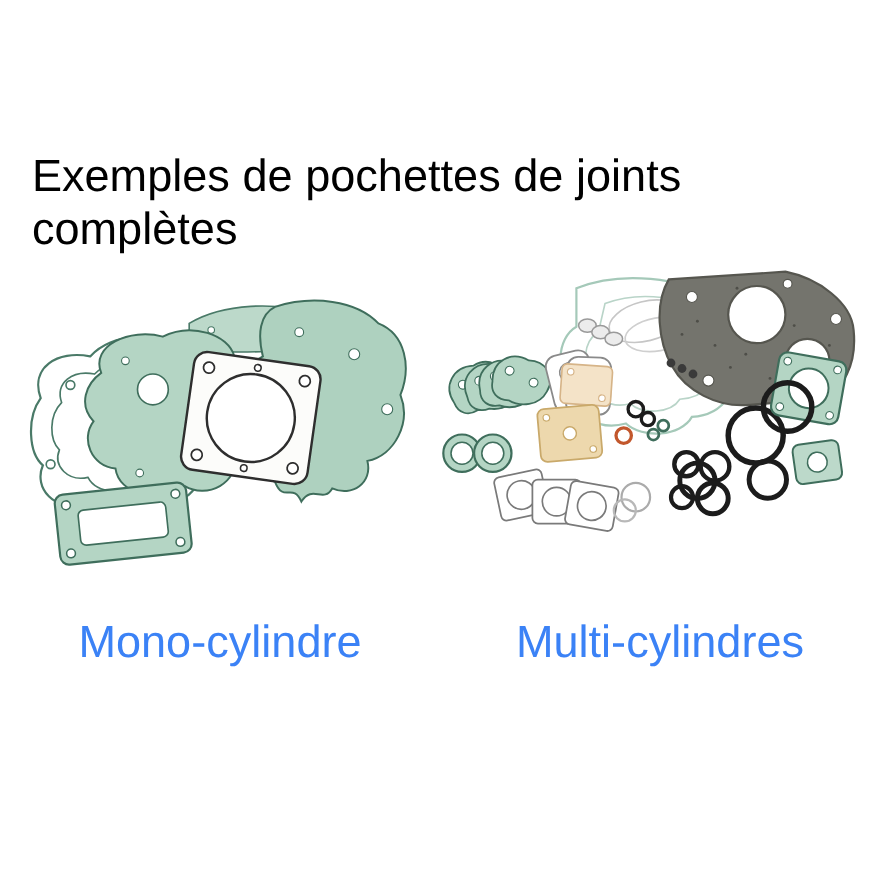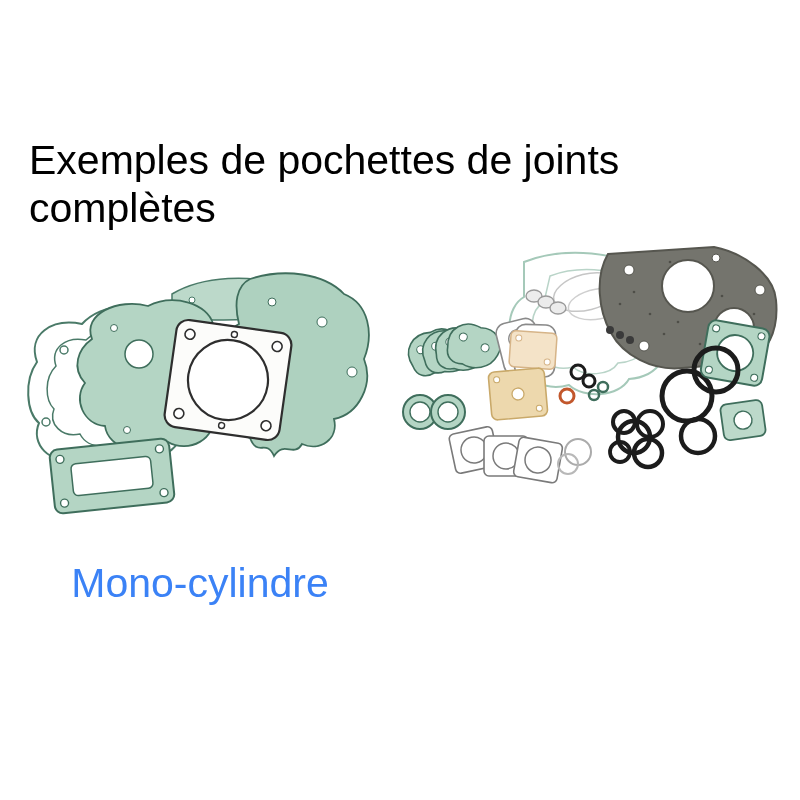--- a/index.html
+++ b/index.html
@@ -264,15 +264,16 @@
     </g>
 
     <g transform="rotate(-8 362 176)">
       <rect x="340" y="158" width="42" height="36" rx="6" fill="#bcd9ca" stroke="#3f6e5c" stroke-width="1.8"></rect>
       <circle cx="361" cy="176" r="9" fill="#ffffff" stroke="#3f6e5c" stroke-width="1.4"></circle>
     </g>
   </svg>
 
   <div class="labels">
     <div class="label-cell">Mono-cylindre</div>
+    <div class="label-cell">Multi-cylindres</div>
   </div>
 
 </div>
 
 </body></html>

